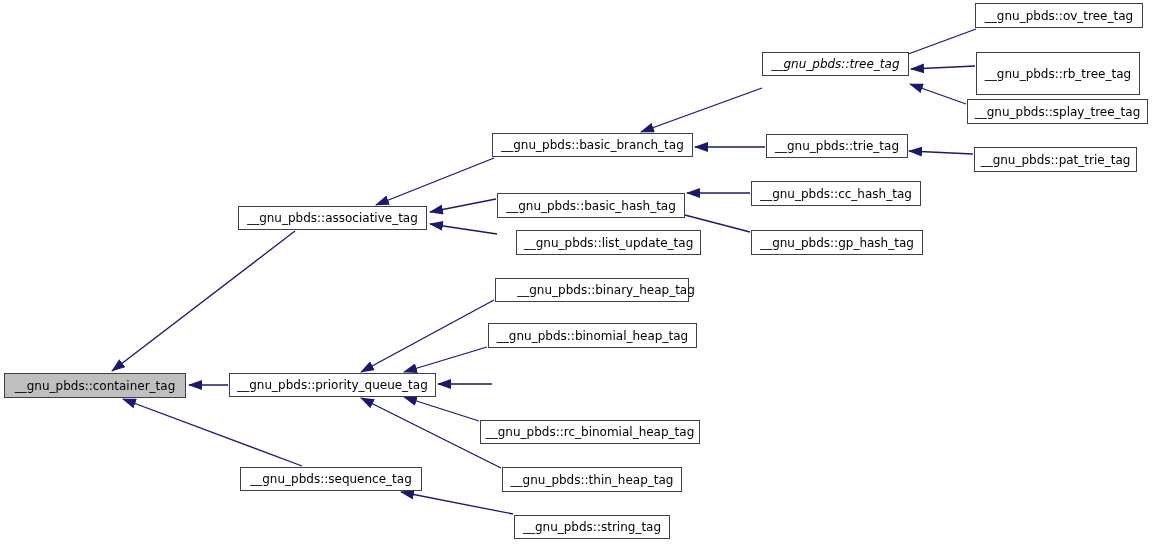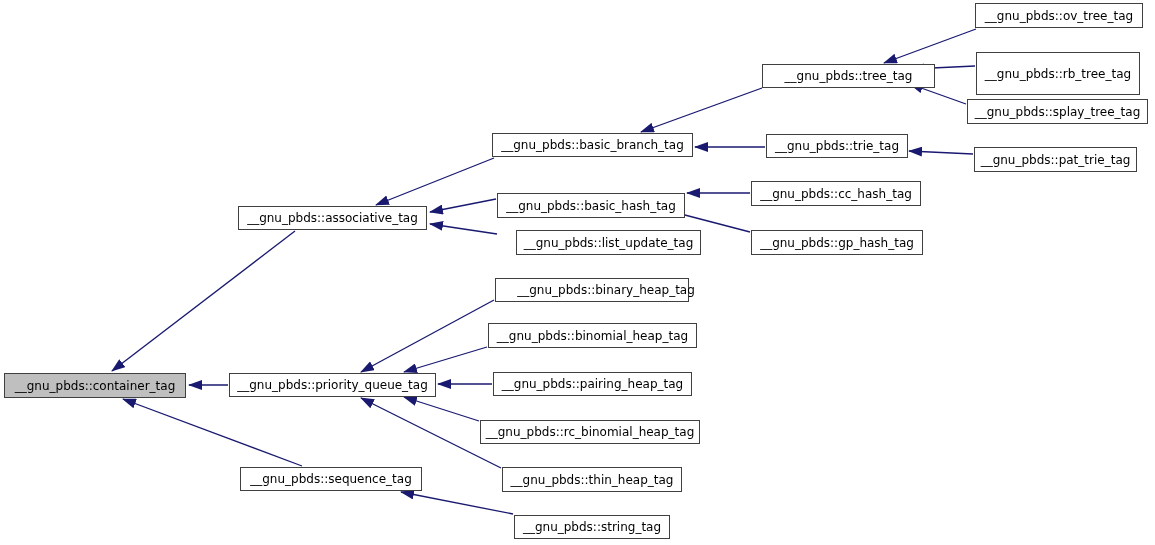--- a/index.html
+++ b/index.html
@@ -100,33 +100,30 @@
       </div>
       <div class="node" style="left: 516px; top: 230px; width: 185px; height: 25px;">
         <span>__gnu_pbds::list_update_tag</span>
       </div>
       <div class="node" style="left: 495px; top: 278px; width: 194px; height: 24px; padding-left: 28px;">
         <span>__gnu_pbds::binary_heap_tag</span>
       </div>
       <div class="node" style="left: 488px; top: 323px; width: 209px; height: 25px;">
         <span>__gnu_pbds::binomial_heap_tag</span>
       </div>
-      <div class="node" style="left: 493px; top: 372px; width: 199px; height: 24px;">
-        <span>__gnu_pbds::pairing_heap_tag</span>
-      </div>
       <div class="node" style="left: 480px; top: 420px; width: 220px; height: 24px;">
         <span>__gnu_pbds::rc_binomial_heap_tag</span>
       </div>
       <div class="node" style="left: 502px; top: 467px; width: 180px; height: 25px;">
         <span>__gnu_pbds::thin_heap_tag</span>
       </div>
       <div class="node" style="left: 514px; top: 515px; width: 156px; height: 24px;">
         <span>__gnu_pbds::string_tag</span>
       </div>
-      <div class="node" style="left: 762px; top: 64px; width: 173px; height: 24px;">
+      <div class="node" style="left: 762px; top: 52px; width: 147px; height: 24px; font-style: italic;">
         <span>__gnu_pbds::tree_tag</span>
       </div>
       <div class="node" style="left: 751px; top: 181px; width: 170px; height: 25px;">
         <span>__gnu_pbds::cc_hash_tag</span>
       </div>
       <div class="node" style="left: 766px; top: 134px; width: 142px; height: 24px;">
         <span>__gnu_pbds::trie_tag</span>
       </div>
       <div class="node" style="left: 751px; top: 230px; width: 172px; height: 25px;">
         <span>__gnu_pbds::gp_hash_tag</span>

